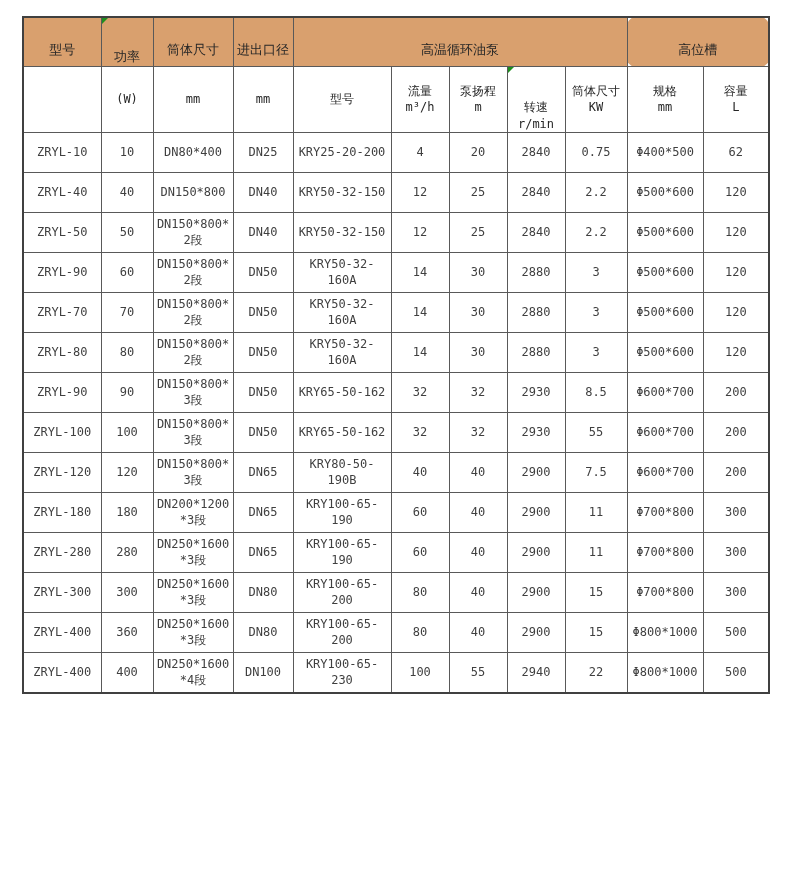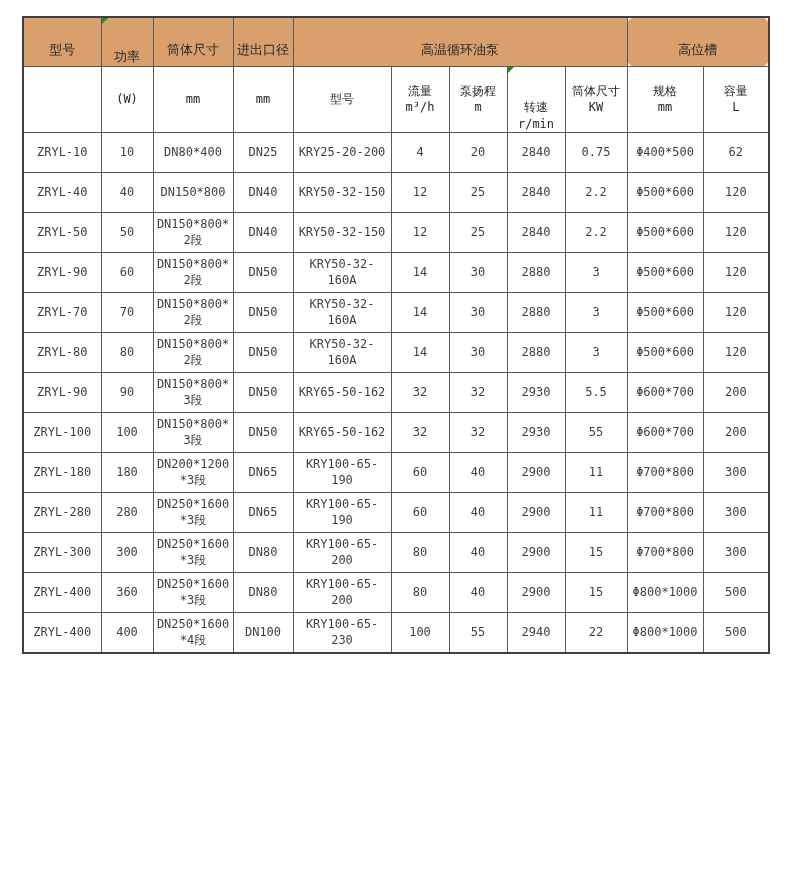--- a/index.html
+++ b/index.html
@@ -216,39 +216,54 @@
         <tr>
           <td>ZRYL-90</td>
           <td>90</td>
           <td>DN150*800*
 3段</td>
           <td>DN50</td>
           <td>KRY65-50-162</td>
           <td>32</td>
           <td>32</td>
           <td>2930</td>
-          <td>5.5</td>
+          <td>8.5</td>
           <td class="sep-left">Φ600*700</td>
           <td>200</td>
         </tr>
         <tr>
           <td>ZRYL-100</td>
           <td>100</td>
           <td>DN150*800*
 3段</td>
           <td>DN50</td>
           <td>KRY65-50-162</td>
           <td>32</td>
           <td>32</td>
           <td>2930</td>
           <td>55</td>
           <td class="sep-left">Φ600*700</td>
           <td>200</td>
         </tr>
         <tr>
+          <td>ZRYL-120</td>
+          <td>120</td>
+          <td>DN150*800*
+3段</td>
+          <td>DN65</td>
+          <td>KRY80-50-
+190B</td>
+          <td>40</td>
+          <td>40</td>
+          <td>2900</td>
+          <td>7.5</td>
+          <td class="sep-left">Φ600*700</td>
+          <td>200</td>
+        </tr>
+        <tr>
           <td>ZRYL-180</td>
           <td>180</td>
           <td>DN200*1200
 *3段</td>
           <td>DN65</td>
           <td>KRY100-65-
 190</td>
           <td>60</td>
           <td>40</td>
           <td>2900</td>

